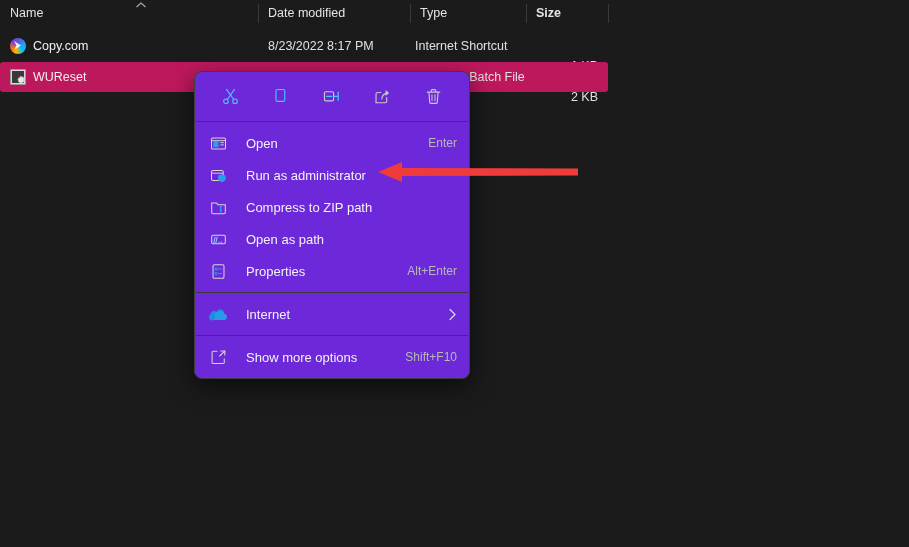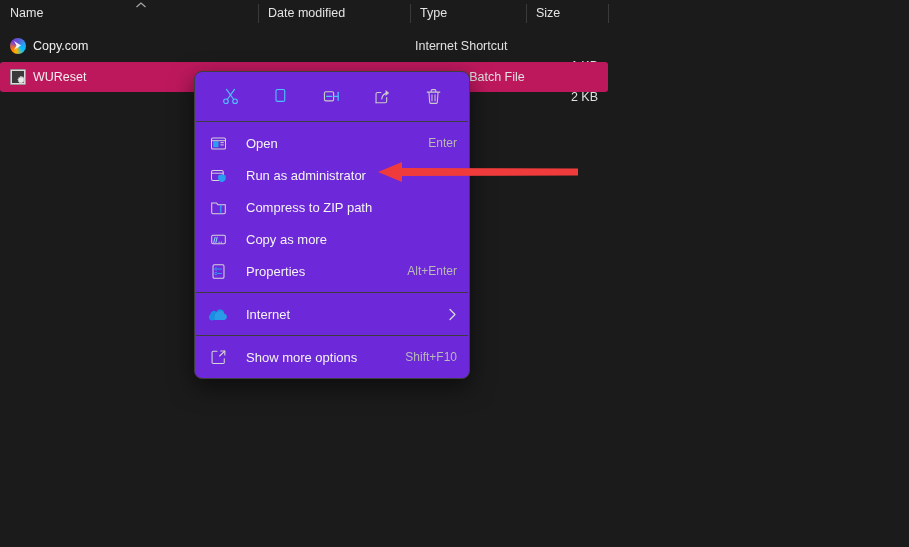--- a/index.html
+++ b/index.html
@@ -279,29 +279,30 @@
       </svg>
     </div>
     <div class="col-sep" style="left:258px;"></div>
 
     <div class="col-header" style="left:258px; width:152px;">Date modified</div>
     <div class="col-sep" style="left:410px;"></div>
 
     <div class="col-header" style="left:410px; width:116px;">Type</div>
     <div class="col-sep" style="left:526px;"></div>
 
-    <div class="col-header" style="left:526px; width:82px;">Size</div>
+    <div class="col-header" style="left:526px; width:82px;font-weight:bold;">Size</div>
     <div class="col-sep" style="left:608px;"></div>
   </div>
 
   <div class="file-row" style="top:31px;">
     <div class="file-icon">
       <div class="icon-askvg"></div>
     </div>
     <div class="file-name">Copy.com</div>
+    <div class="file-date">8/23/2022 8:17 PM</div>
     <div class="file-type">Internet Shortcut</div>
     <div class="file-size">1 KB</div>
   </div>
 
   <div class="file-row selected" style="top:62px;">
     <div class="file-icon">
       <div class="icon-batch"></div>
     </div>
     <div class="file-name">WUReset</div>
     <div class="file-date">8/24/2022 9:17 PM</div>
@@ -411,21 +412,21 @@
 
     <div class="menu-item">
       <span class="mi-icon">
         <svg width="17" height="17" viewBox="0 0 18 18">
           <rect x="1.8" y="4.6" width="14.4" height="9" rx="1.3" fill="none" stroke="#d6d6d6" stroke-width="1.1"></rect>
           <path d="M4 12.4 L5.4 6.6 M6.2 12.4 L7.6 6.6" stroke="#8fd2ff" stroke-width="1.1" stroke-linecap="round"></path>
           <circle cx="9.6" cy="11.8" r="0.75" fill="#8fd2ff"></circle>
           <circle cx="12" cy="11.8" r="0.75" fill="#8fd2ff"></circle>
         </svg>
       </span>
-      <span class="mi-label">Copy as more</span>
+      <span class="mi-label">Open as path</span>
       <span class="mi-accel"></span>
     </div>
 
     <div class="menu-item">
       <span class="mi-icon">
         <svg width="17" height="17" viewBox="0 0 18 18">
           <rect x="3.2" y="1.8" width="11.6" height="14.4" rx="1.4" fill="none" stroke="#d6d6d6" stroke-width="1.1"></rect>
           <circle cx="6.4" cy="6.4" r="1.3" fill="none" stroke="#2b9cf0" stroke-width="1"></circle>
           <path d="M8.8 6.4 h3.4" stroke="#2b9cf0" stroke-width="1.1" stroke-linecap="round"></path>
           <circle cx="6.4" cy="11.2" r="1.3" fill="none" stroke="#2b9cf0" stroke-width="1"></circle>

